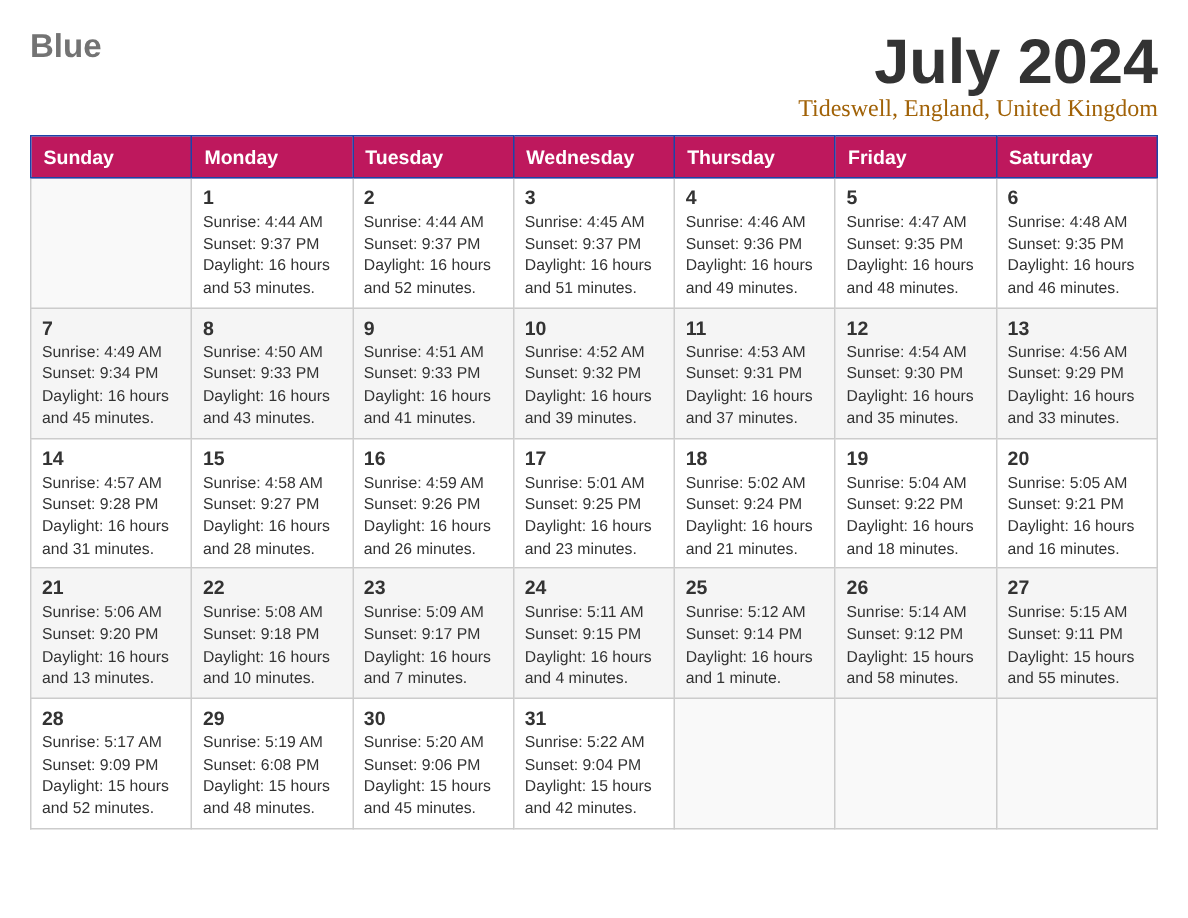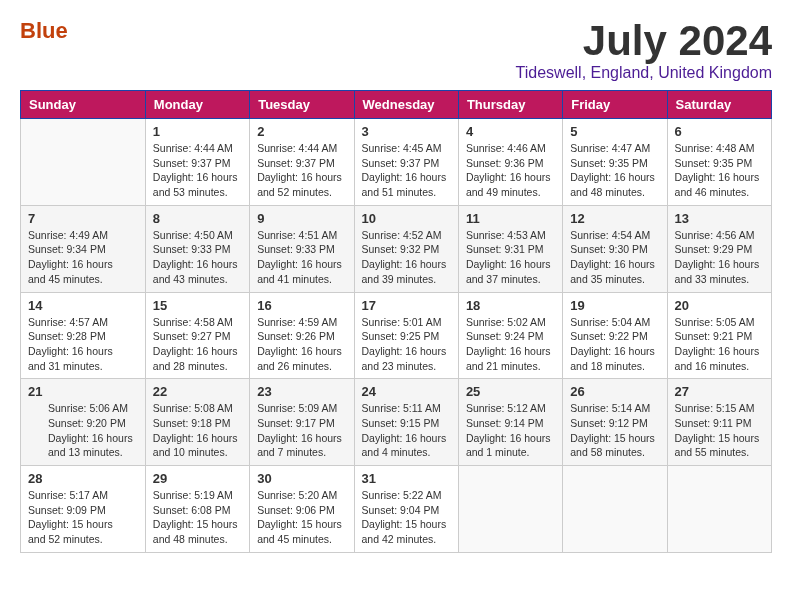--- a/index.html
+++ b/index.html
@@ -23,43 +23,44 @@
     }
     .logo-general {
       font-size: 22px;
       font-weight: bold;
       color: #333;
       line-height: 1;
     }
     .logo-blue {
       font-size: 22px;
       font-weight: bold;
-      color: #c2410c;
+      color: #737373;
       line-height: 1;
     }
     .logo-bird {
       display: inline-block;
       width: 20px;
       height: 18px;
       margin-left: 2px;
       vertical-align: middle;
     }
     .title-area {
       text-align: right;
     }
     .month-year {
       font-size: 42px;
       font-weight: bold;
       color: #333;
       line-height: 1;
     }
     .location {
       font-size: 16px;
-      color: #4c1d95;
+      color: #a16207;
       margin-top: 2px;
+      font-family: Liberation Serif, serif;
     }
     table {
       width: 100%;
       border-collapse: collapse;
       margin-top: 6px;
     }
     th {
       background-color: #be185d;
       color: #fff;
       text-align: left;
@@ -266,21 +267,21 @@
           <span class="day-number">20</span>
           <div class="cell-content" style="white-space: pre-line;">Sunrise: 5:05 AM
 Sunset: 9:21 PM
 Daylight: 16 hours
 and 16 minutes.</div>
         </td>
       </tr>
       <tr>
         <td>
           <span class="day-number">21</span>
-          <div class="cell-content" style="white-space: pre-line; margin-left: 20px;">Sunrise: 5:06 AM
+          <div class="cell-content" style="white-space: pre-line;">Sunrise: 5:06 AM
 Sunset: 9:20 PM
 Daylight: 16 hours
 and 13 minutes.</div>
         </td>
         <td>
           <span class="day-number">22</span>
           <div class="cell-content" style="white-space: pre-line;">Sunrise: 5:08 AM
 Sunset: 9:18 PM
 Daylight: 16 hours
 and 10 minutes.</div>

